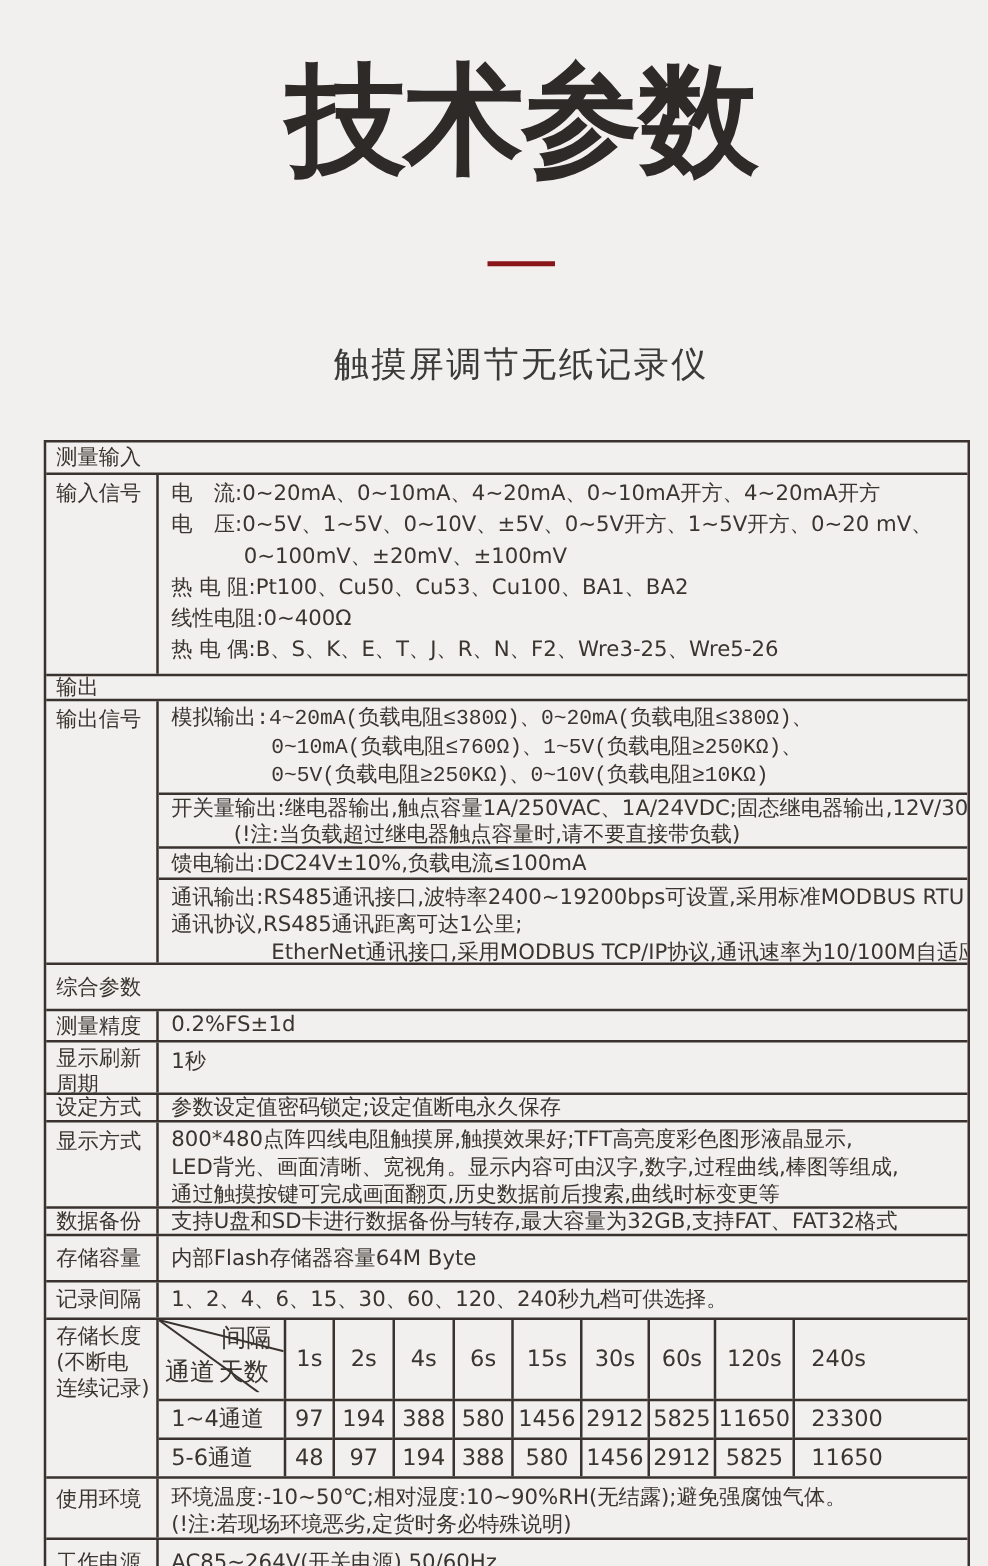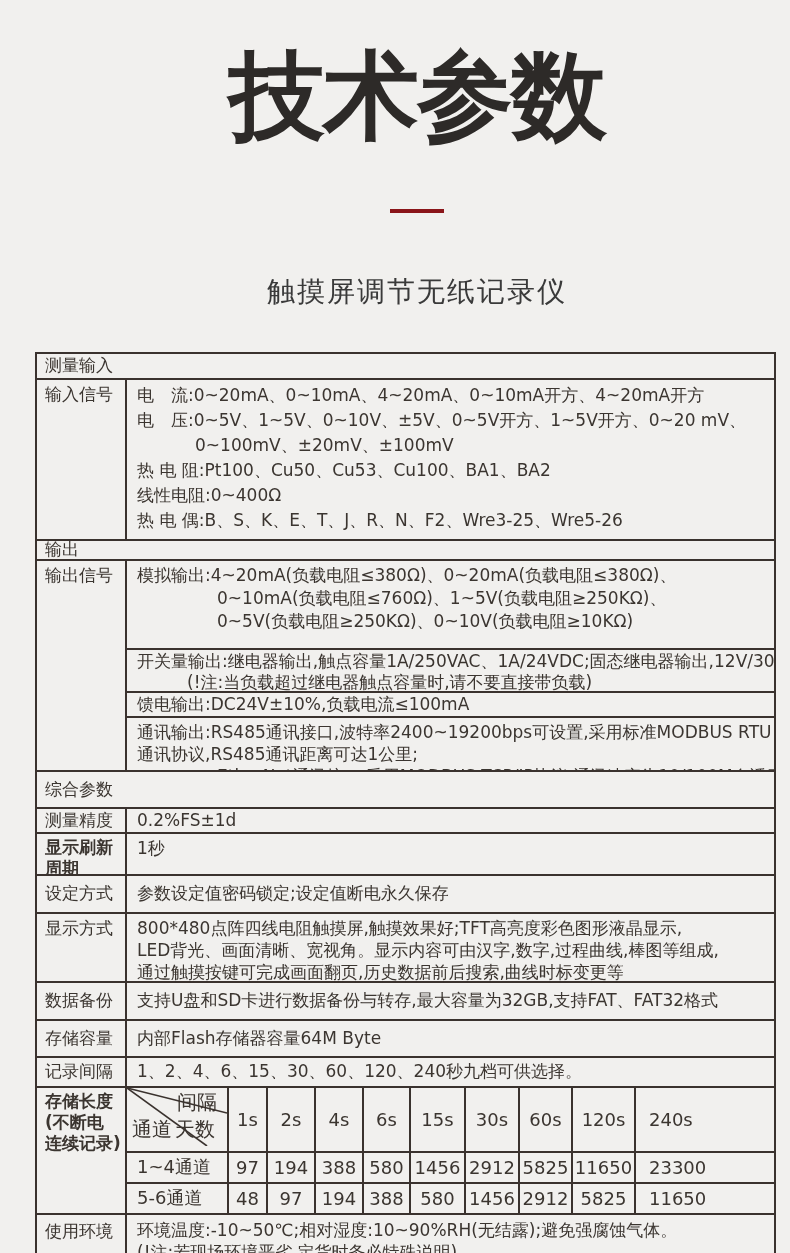--- a/index.html
+++ b/index.html
@@ -38,35 +38,35 @@
     flex:0 0 90px;width:90px;box-sizing:border-box;
     border-right:2px solid var(--bd);
     padding-left:8px;padding-right:2px;overflow:hidden;
   }
   .label-center{display:flex;align-items:center;}
   .label-top{padding-top:3px;}
   .content-cell{flex:1;min-width:0;box-sizing:border-box;overflow:hidden;}
   .content-center{display:flex;align-items:center;padding-left:10px;white-space:nowrap;}
   .lines{padding:3px 0 0 10px;}
   .line{white-space:nowrap;overflow:hidden;}
-  .pre{white-space:pre-line;line-height:21px;font-weight:bold;}
+  .pre{white-space:pre-line;line-height:21px;}
   .lh25 .line{line-height:25px;}
   .lh23 .line{line-height:23px;}
   .lh22 .line{line-height:22px;}
   .lh21 .line{line-height:21px;}
   .ind58{padding-left:58px;}
   .ind50{padding-left:50px;}
   .ind80{padding-left:80px;}
   .subrow{box-sizing:border-box;overflow:hidden;}
   .subrow + .subrow{border-top:2px solid var(--bd);}
   
   .h24{height:24px;} .h161{height:161px;} .h20{height:20px;} .h211{height:211px;}
-  .h23{height:37px;} .h25{height:25px;} .h42{height:42px;} .h22{height:38px;}
+  .h23{height:37px;} .h25{height:25px;} .h42{height:42px;} .h22{height:22px;}
   .h69{height:69px;} .h30{height:30px;} .h127{height:127px;} .h49{height:49px;}
-  .h73{height:87px;} .h43{height:43px;} .h70{height:70px;}
+  .h73{height:73px;font-family:Liberation Mono, monospace;} .h43{height:43px;} .h70{height:70px;}
   
   .storage-grid{
     flex:1;min-width:0;display:grid;
     grid-template-columns:100px 39px 48px 48px 47px 55px 54px 53px 63px 1fr;
   }
   .sg-cell{
     box-sizing:border-box;display:flex;align-items:center;justify-content:center;
     overflow:hidden;white-space:nowrap;font-size:18px;
   }
   .sg-cell.bl{border-left:2px solid var(--bd);}

